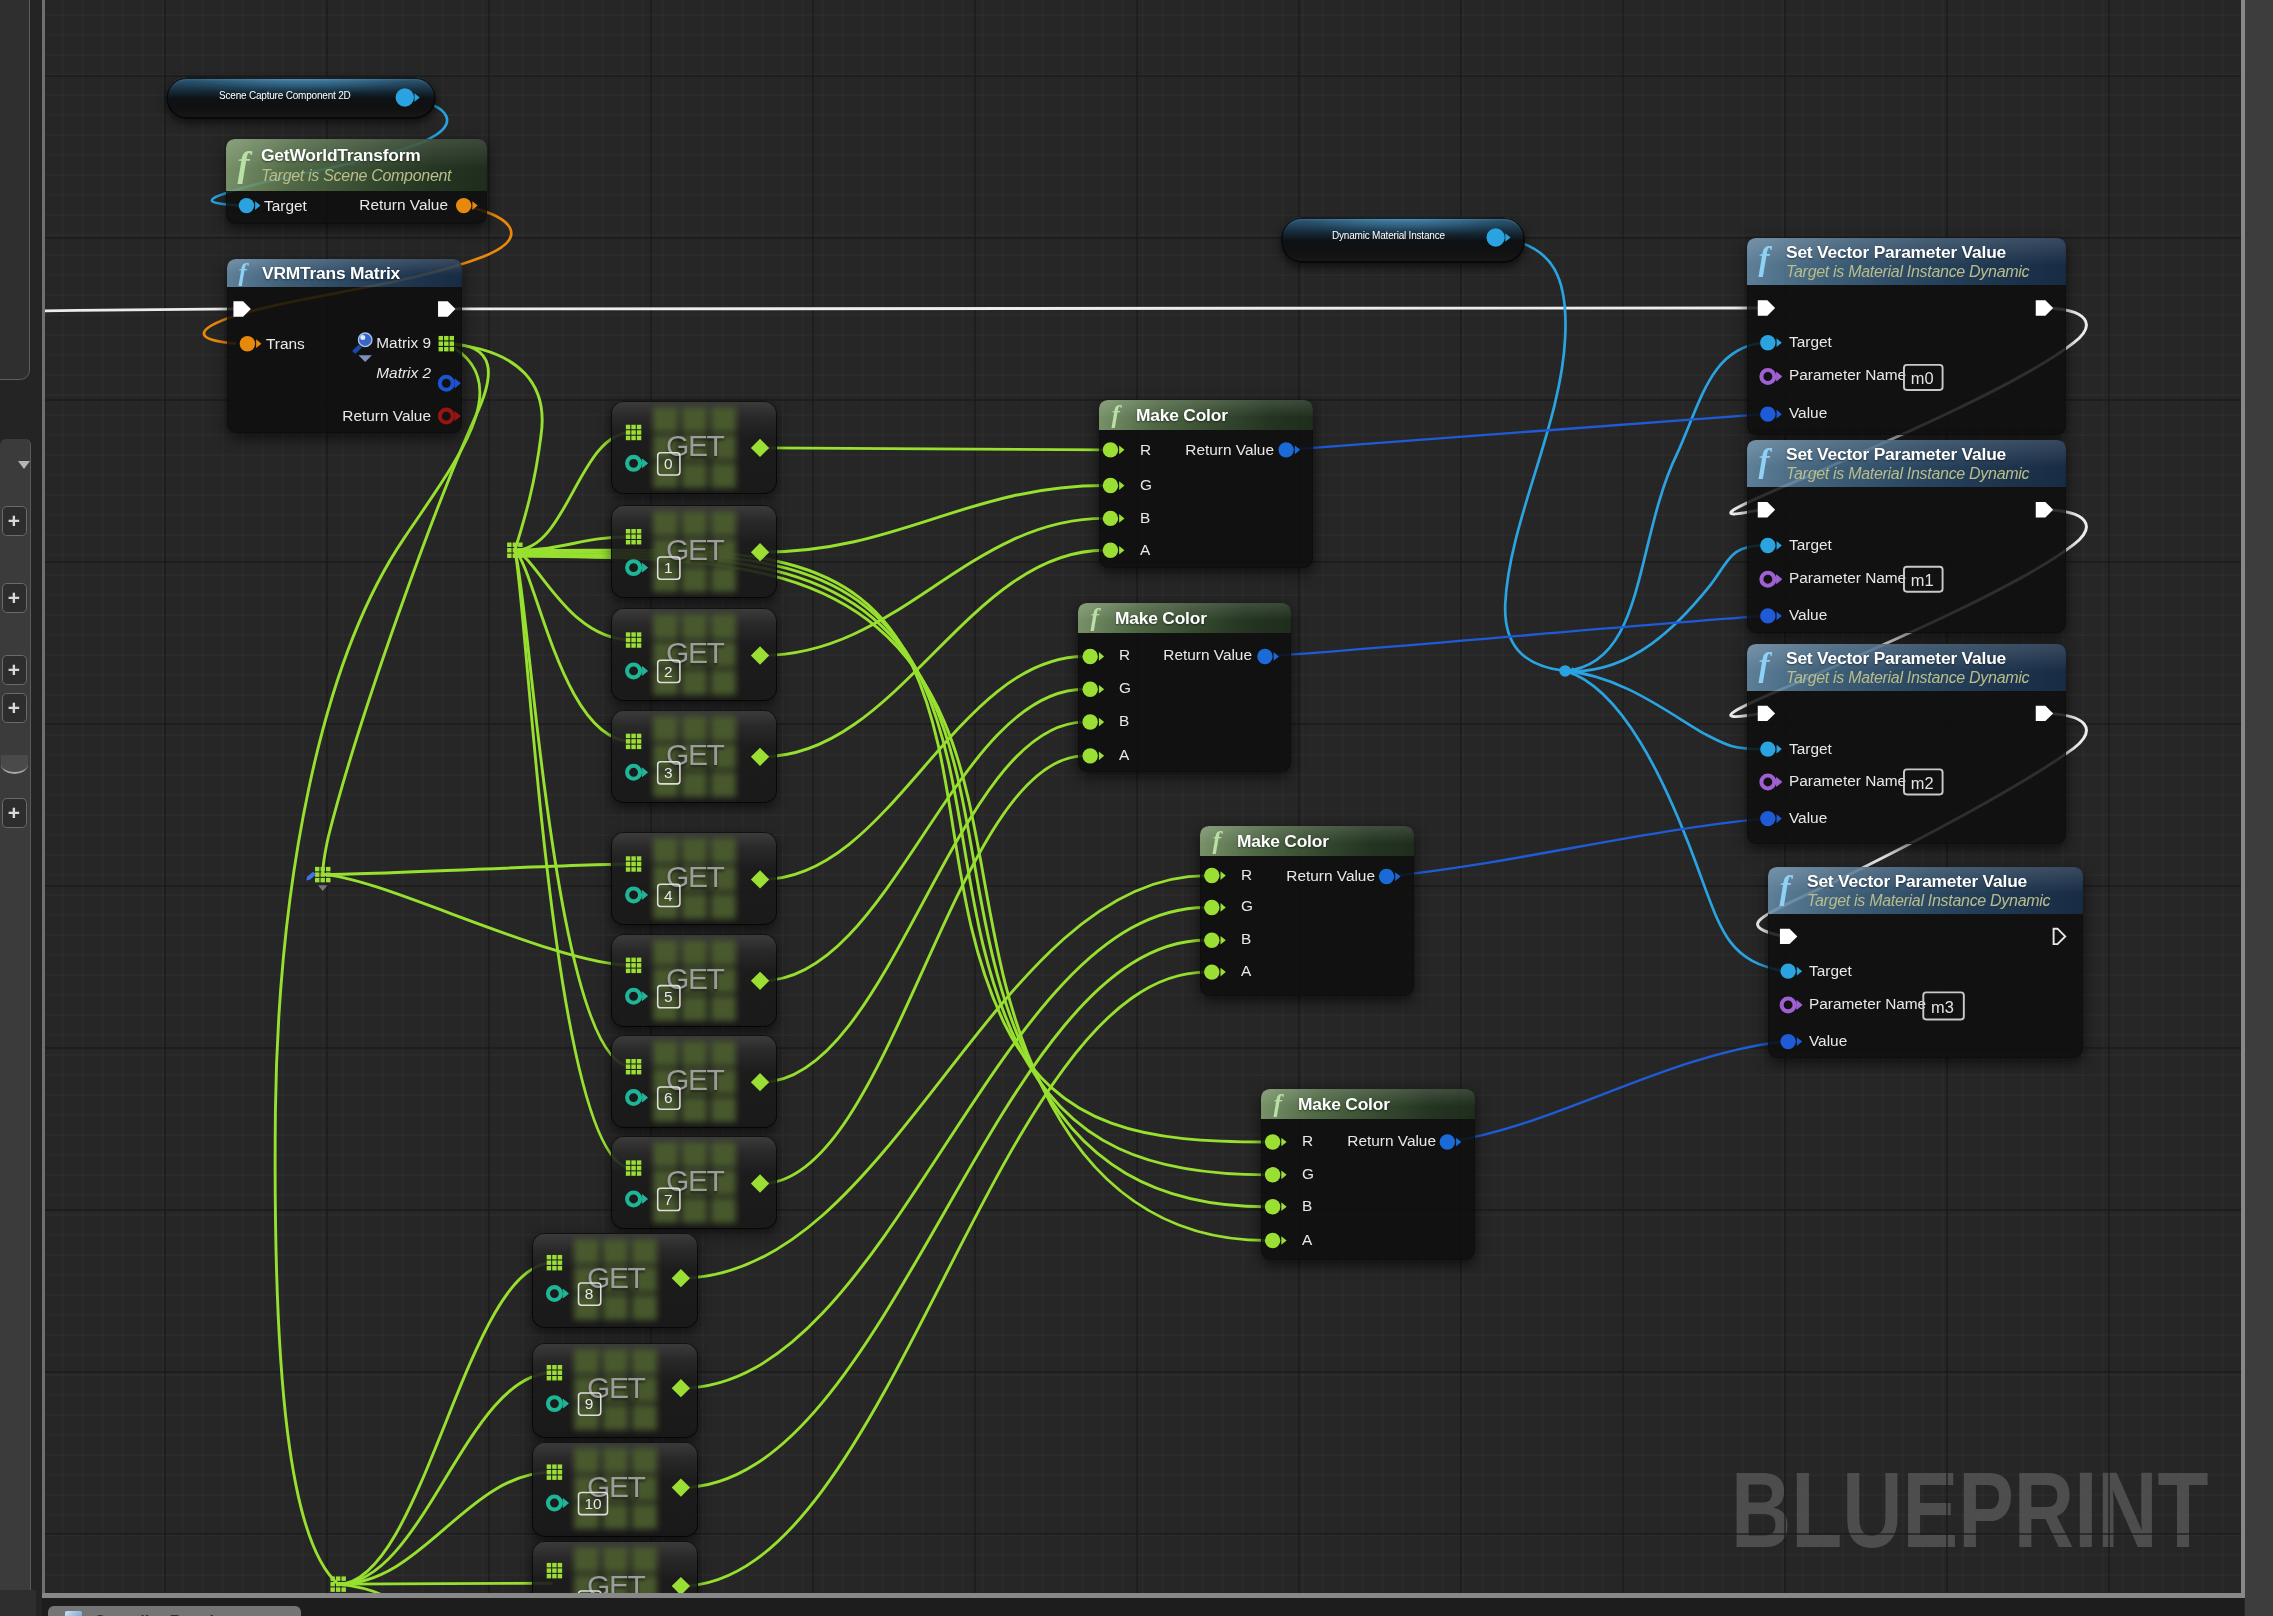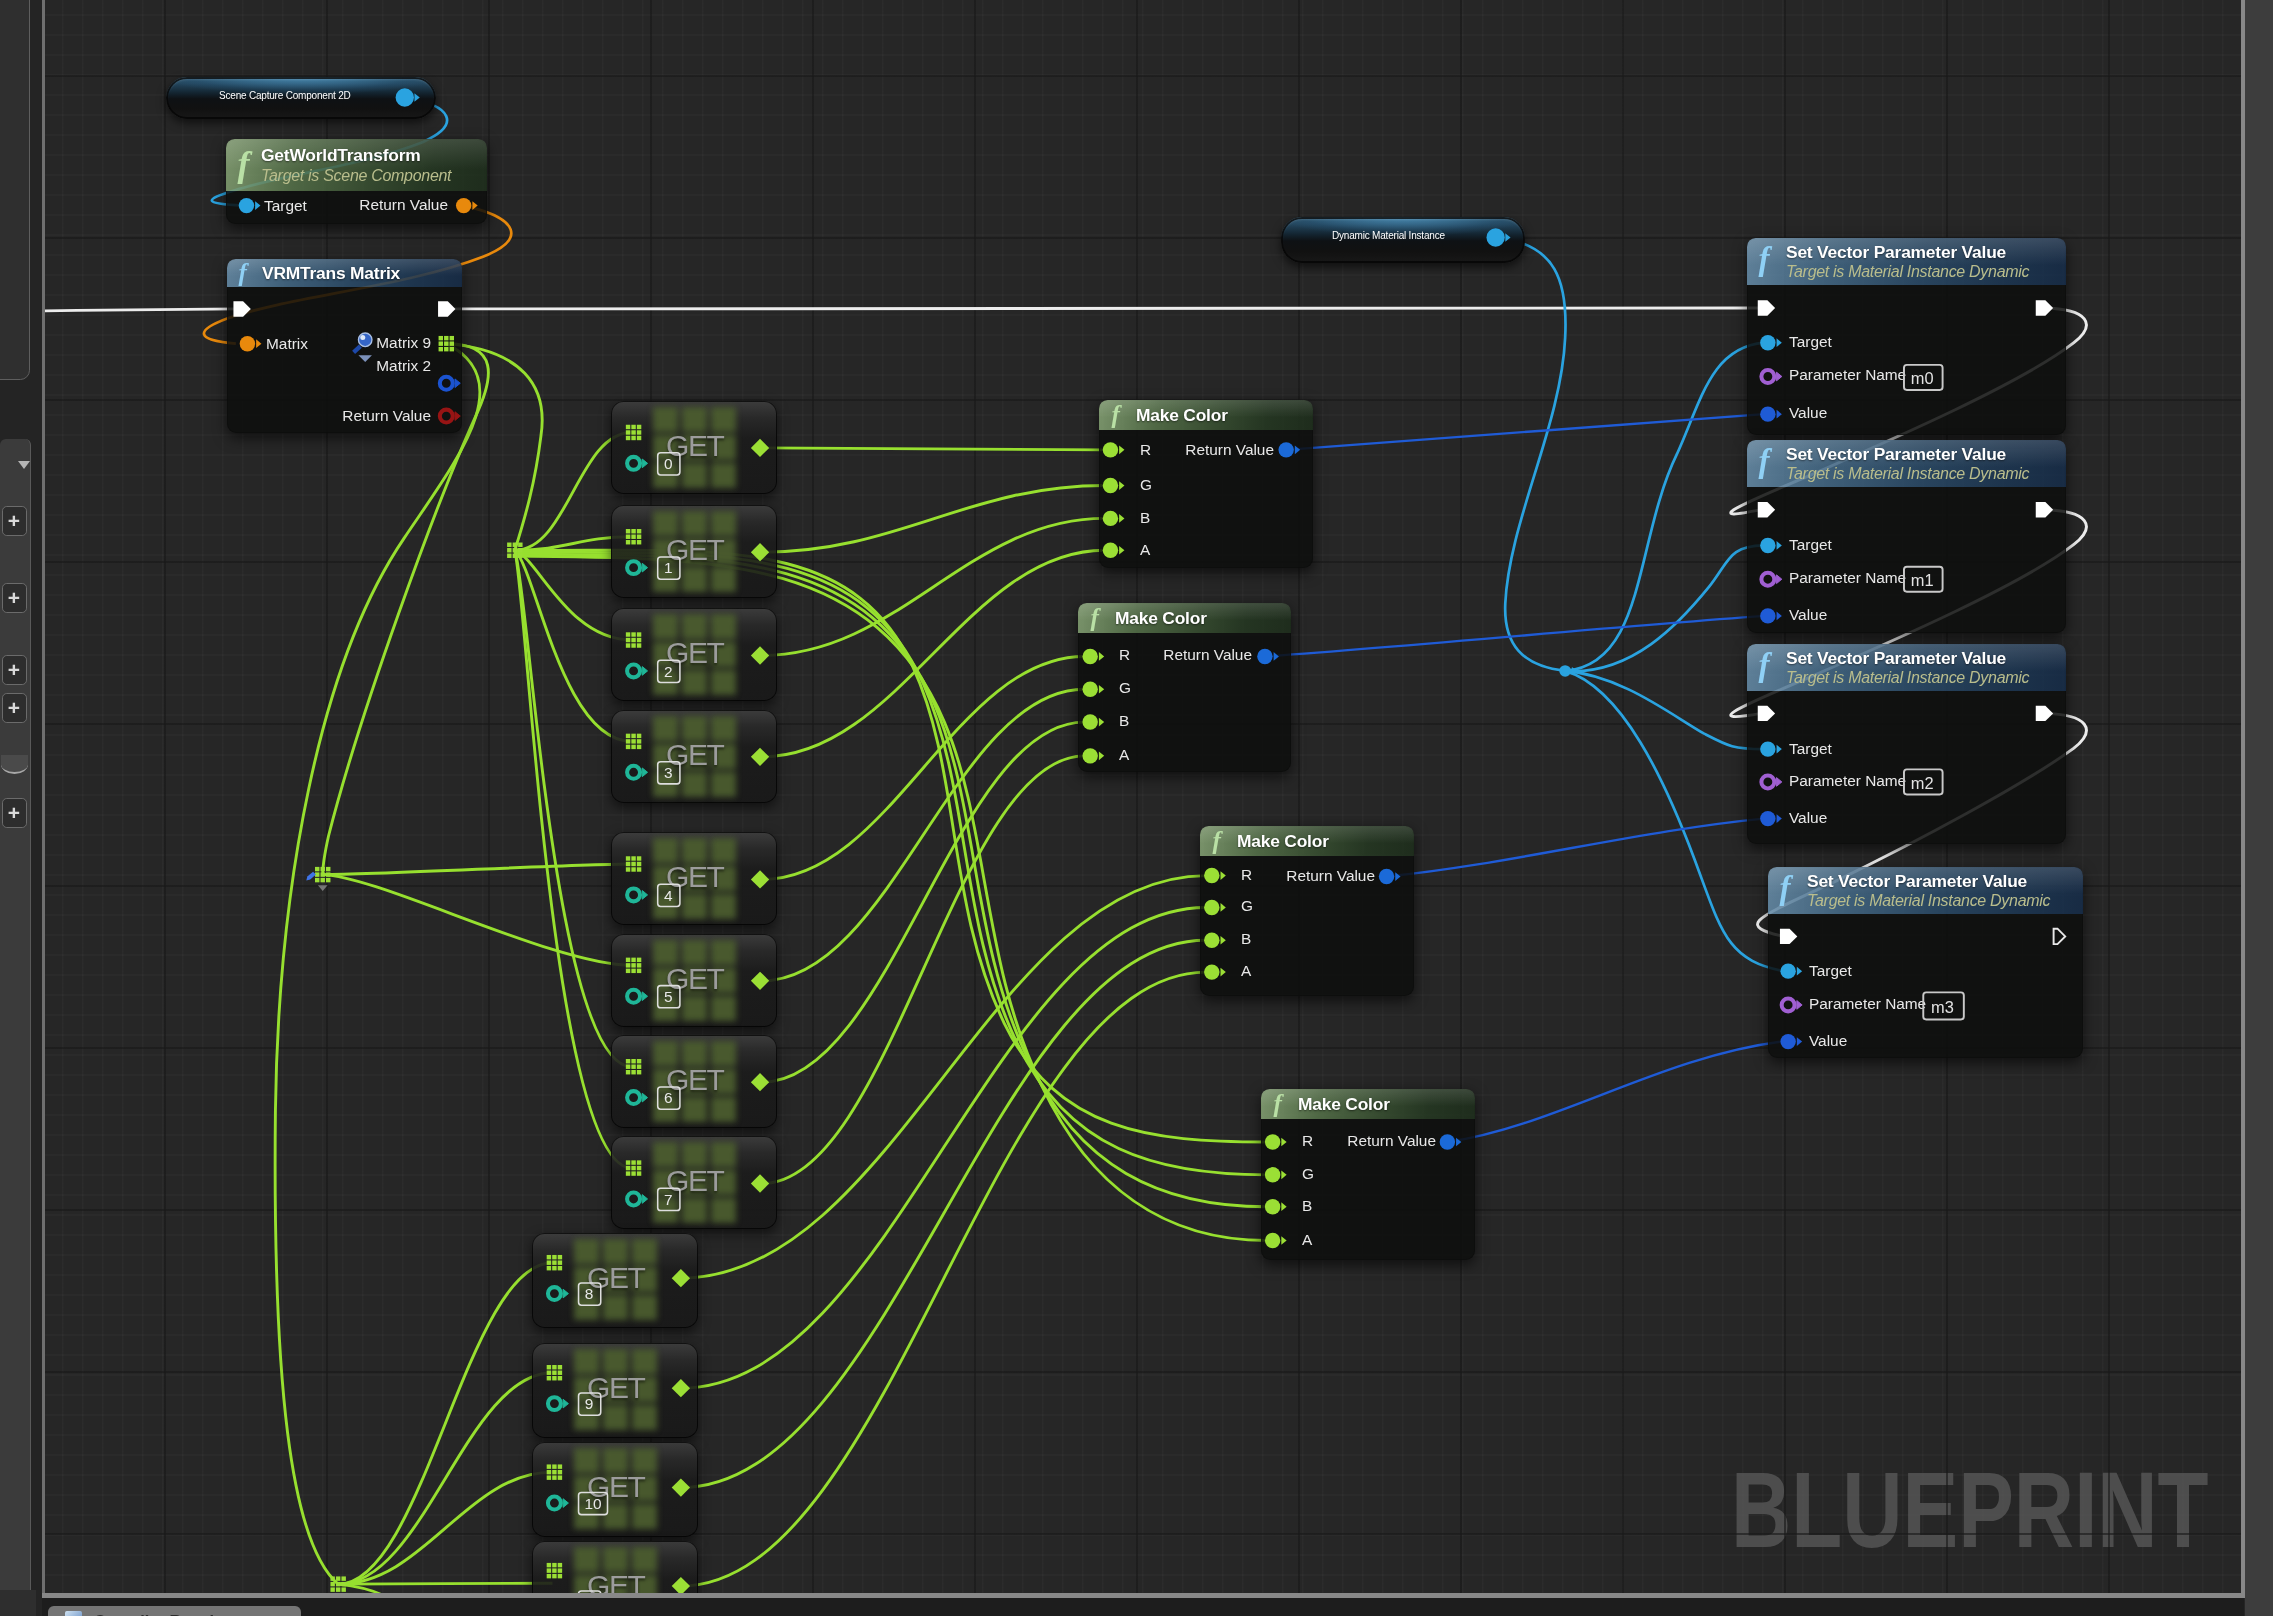--- a/index.html
+++ b/index.html
@@ -517,23 +517,23 @@
     <div class="nsub" style="left:35px;top:28px;">Target is Scene Component</div>
     <div class="plabel" style="left:38px;top:58px;">Target</div>
     <div class="plabel r" style="right:39px;top:57px;">Return Value</div>
   </div>
 
   <div class="node" style="left:227px;top:259px;width:235px;height:174px;">
     <div class="nhead blue" style="height:28px;"></div>
       <div class="nbody" style="top:28px;"></div>
     <div class="ftag" style="left:11.6px;top:0px;font-size:25px;color:#8fd0f5;">f</div>
     <div class="ntitle" style="left:35px;top:3.9px;">VRMTrans Matrix</div>
-    <div class="plabel" style="left:39px;top:76px;">Matrix</div>
+    <div class="plabel" style="left:39px;top:76px;">Trans</div>
     <div class="plabel r" style="right:31px;top:75px;">Matrix 9</div>
-    <div class="plabel r" style="right:31px;top:98px;">Matrix 2</div>
+    <div class="plabel r" style="right:31px;top:105px;font-style:italic;">Matrix 2</div>
     <div class="plabel r" style="right:31px;top:148px;">Return Value</div>
   </div>
 
   <div class="node mc" style="left:1099px;top:400px;width:214px;height:168px;">
     <div class="nhead green" style="height:30px;"></div>
       <div class="nbody" style="top:30px;"></div>
     <div class="ftag" style="left:12.6px;top:1px;font-size:25px;color:#b9e0a5;">f</div>
     <div class="ntitle" style="left:37px;top:4.8px;">Make Color</div>
     <div class="plabel" style="left:41px;top:41px;">R</div>
     <div class="plabel" style="left:41px;top:76px;">G</div>

